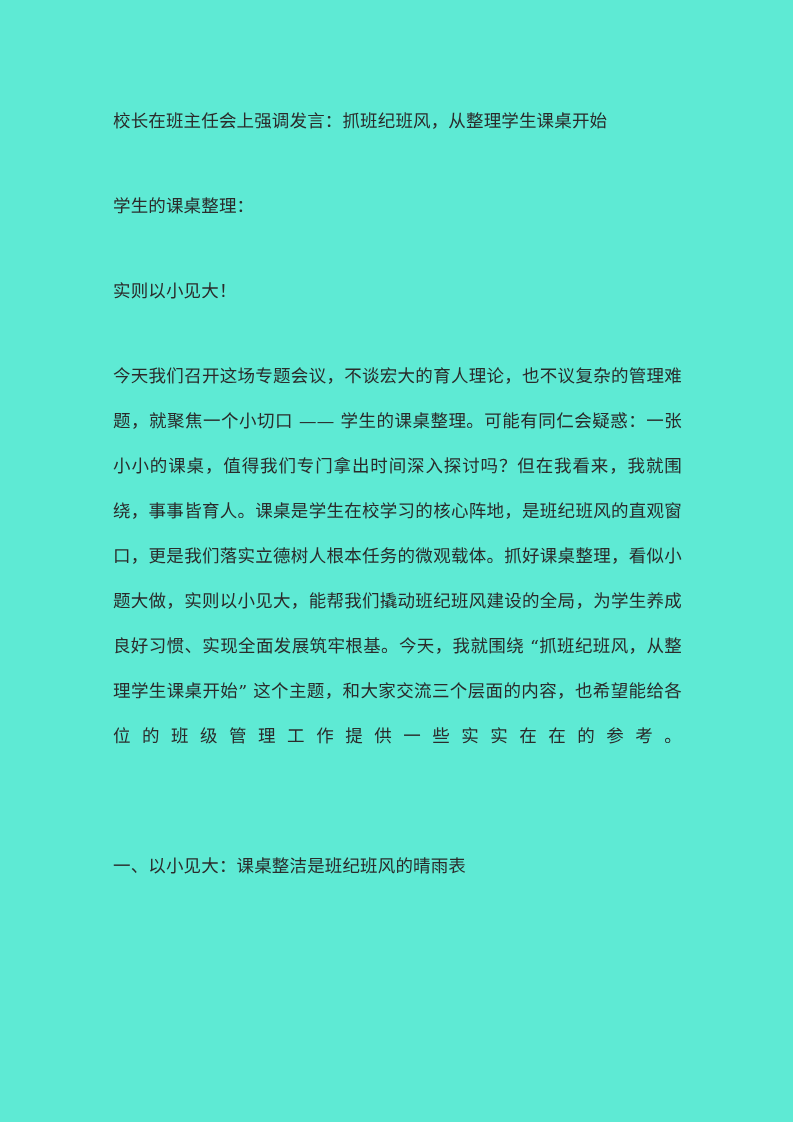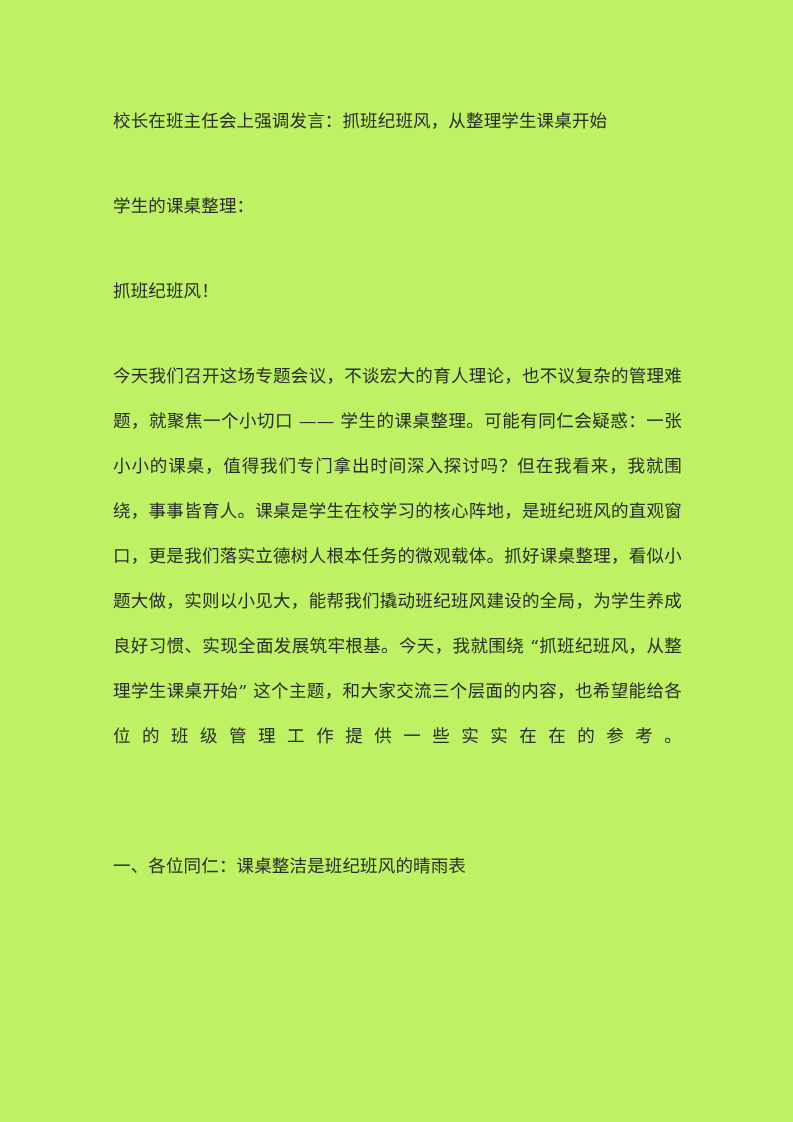--- a/index.html
+++ b/index.html
@@ -11,21 +11,21 @@
 
   body {
     font-family: "DejaVu Serif", "Liberation Serif", serif;
   }
 
   .page {
     position: relative;
     width: 793px;
     height: 1122px;
     margin: 0 auto;
-    background: #bef264;
+    background: #5eead4;
     overflow: hidden;
     box-sizing: border-box;
   }
 
   .doc-body {
     position: absolute;
     left: 113px;
     top: 0;
     width: 569px;
   }
@@ -80,21 +80,21 @@
 </head>
 <body>
 
 <div class="page">
   <div class="doc-body">
 
     <p class="block doc-title no-stretch">校长在班主任会上强调发言：抓班纪班风，从整理学生课桌开始</p>
 
     <p class="block salutation no-stretch">学生的课桌整理：</p>
 
-    <p class="block greeting no-stretch">抓班纪班风！</p>
+    <p class="block greeting no-stretch">实则以小见大！</p>
 
     <p class="block intro-paragraph">今天我们召开这场专题会议，不谈宏大的育人理论，也不议复杂的管理难题，就聚焦一个小切口 —— 学生的课桌整理。可能有同仁会疑惑：一张小小的课桌，值得我们专门拿出时间深入探讨吗？但在我看来，我就围绕，事事皆育人。课桌是学生在校学习的核心阵地，是班纪班风的直观窗口，更是我们落实立德树人根本任务的微观载体。抓好课桌整理，看似小题大做，实则以小见大，能帮我们撬动班纪班风建设的全局，为学生养成良好习惯、实现全面发展筑牢根基。今天，我就围绕 “抓班纪班风，从整理学生课桌开始” 这个主题，和大家交流三个层面的内容，也希望能给各位的班级管理工作提供一些实实在在的参考。</p>
 
-    <p class="block section-heading no-stretch">一、各位同仁：课桌整洁是班纪班风的晴雨表</p>
+    <p class="block section-heading no-stretch">一、以小见大：课桌整洁是班纪班风的晴雨表</p>
 
 
   </div>
 </div>
 
 </body></html>

